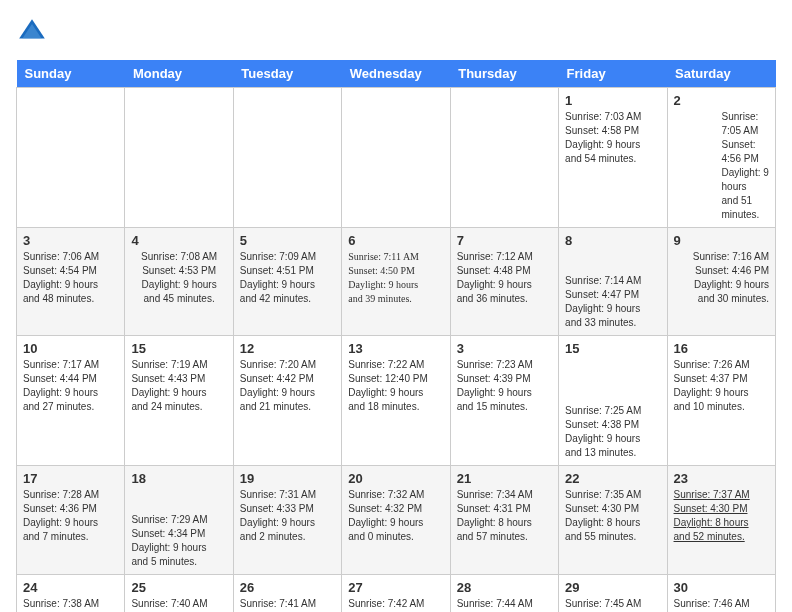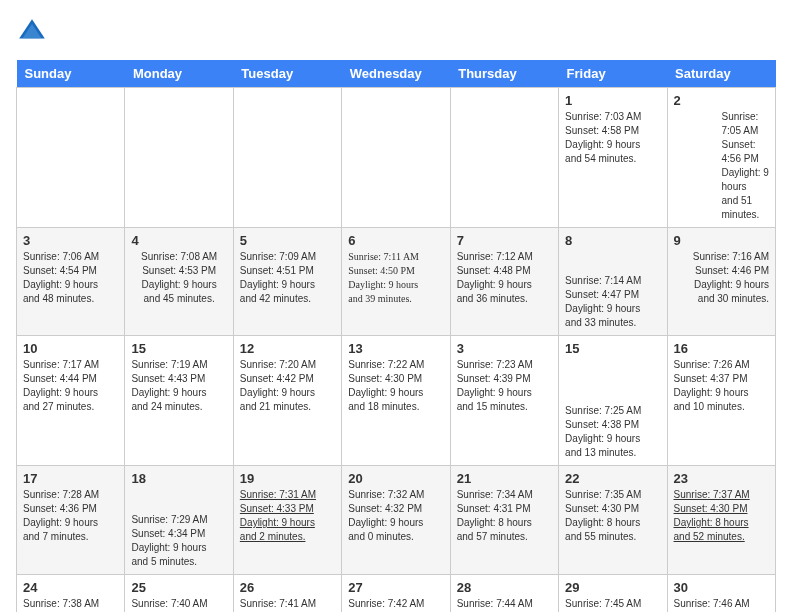--- a/index.html
+++ b/index.html
@@ -218,21 +218,21 @@
         <td>
           <span class="day-num">12</span>
           <div class="day-info" style="white-space: pre-line;">Sunrise: 7:20 AM
 Sunset: 4:42 PM
 Daylight: 9 hours
 and 21 minutes.</div>
         </td>
         <td>
           <span class="day-num">13</span>
           <div class="day-info" style="white-space: pre-line;">Sunrise: 7:22 AM
-Sunset: 4:30 PM
+Sunset: 12:40 PM
 Daylight: 9 hours
 and 18 minutes.</div>
         </td>
         <td>
           <span class="day-num">3</span>
           <div class="day-info" style="white-space: pre-line;">Sunrise: 7:23 AM
 Sunset: 4:39 PM
 Daylight: 9 hours
 and 15 minutes.</div>
         </td>
@@ -261,21 +261,21 @@
         </td>
         <td>
           <span class="day-num">18</span>
           <div class="day-info" style="white-space: pre-line; margin-top: 27px;">Sunrise: 7:29 AM
 Sunset: 4:34 PM
 Daylight: 9 hours
 and 5 minutes.</div>
         </td>
         <td>
           <span class="day-num">19</span>
-          <div class="day-info" style="white-space: pre-line; text-decoration: underline;">Sunrise: 7:31 AM
+          <div class="day-info" style="white-space: pre-line;">Sunrise: 7:31 AM
 Sunset: 4:33 PM
 Daylight: 9 hours
 and 2 minutes.</div>
         </td>
         <td>
           <span class="day-num">20</span>
           <div class="day-info" style="white-space: pre-line;">Sunrise: 7:32 AM
 Sunset: 4:32 PM
 Daylight: 9 hours
 and 0 minutes.</div>

